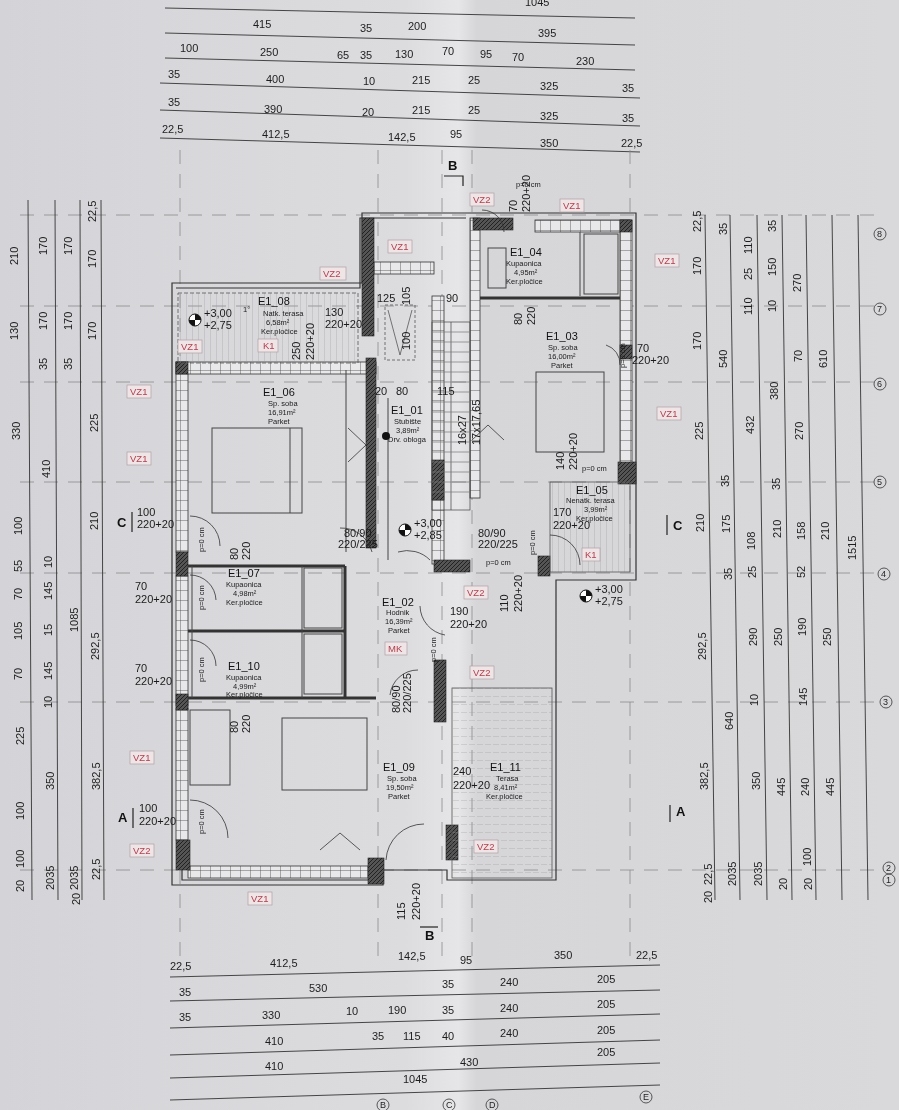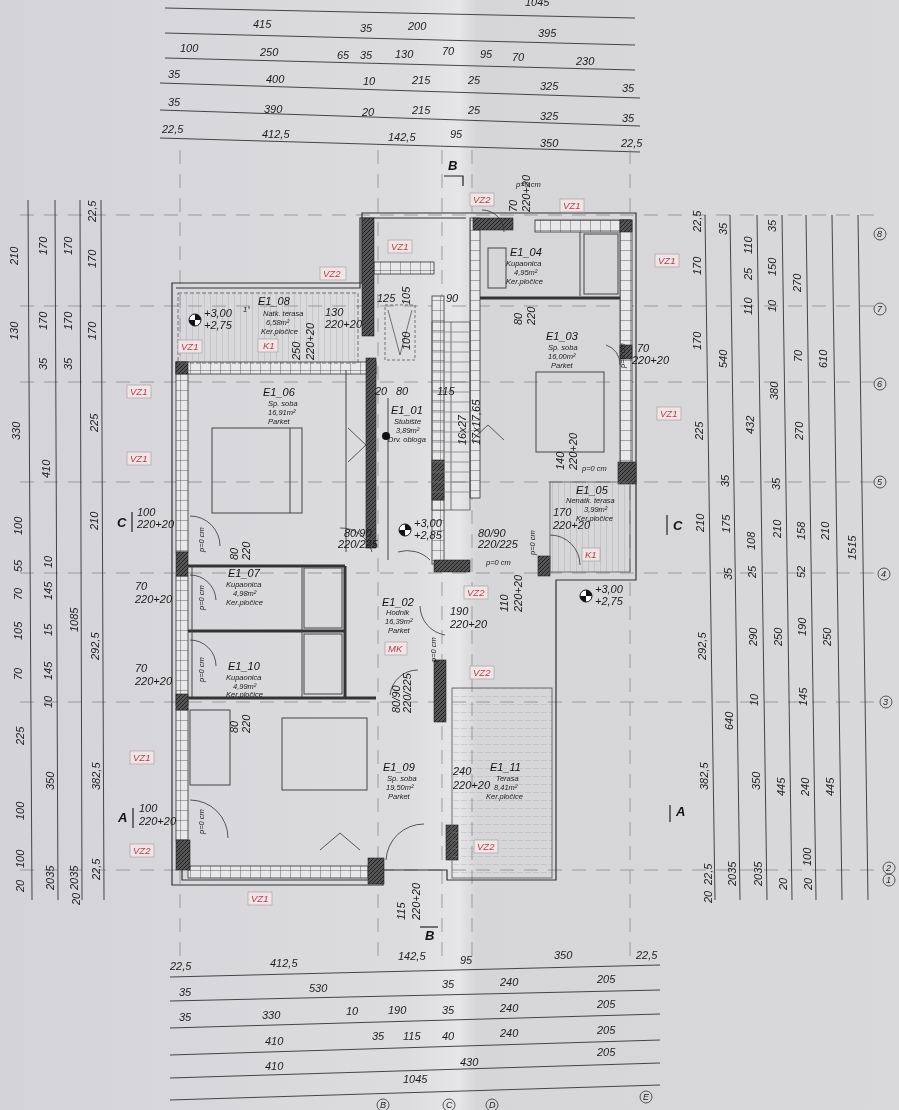--- a/index.html
+++ b/index.html
@@ -1,17 +1,17 @@
 <!DOCTYPE html>
 <html><head>
 <meta charset="utf-8">
 <style>
   html,body{margin:0;padding:0;}
   body{width:899px;height:1110px;overflow:hidden;background:#d9d9dc;font-family:"Liberation Sans",sans-serif;color:#222;}
-  #sheet{position:relative;width:899px;height:1110px;background:linear-gradient(90deg,#d4d4d8 0%,#dcdcdf 45%,#e6e6e8 51%,#d6d6d9 53%,#d9d9dc 100%);font-style:italic;}
+  #sheet{position:relative;width:899px;height:1110px;background:linear-gradient(90deg,#d4d4d8 0%,#dcdcdf 45%,#e6e6e8 51%,#d6d6d9 53%,#d9d9dc 100%);}
   svg{position:absolute;left:0;top:0;}
   .dim{font-size:11px;fill:#1d1d1d;}
   .dimv{font-size:11px;fill:#1d1d1d;}
   .lbl{font-size:11px;fill:#1a1a1a;}
   .sm{font-size:7.5px;fill:#1a1a1a;}
   .room-id{font-size:11px;fill:#111;}
   .tag rect{fill:#efe4e6;stroke:#b0a0a4;stroke-width:.7;}
   .tag text{font-size:9.5px;fill:#b2404e;}
   .big{font-size:13px;font-weight:bold;fill:#111;}
   .axis circle{fill:none;stroke:#333;stroke-width:.8;}

